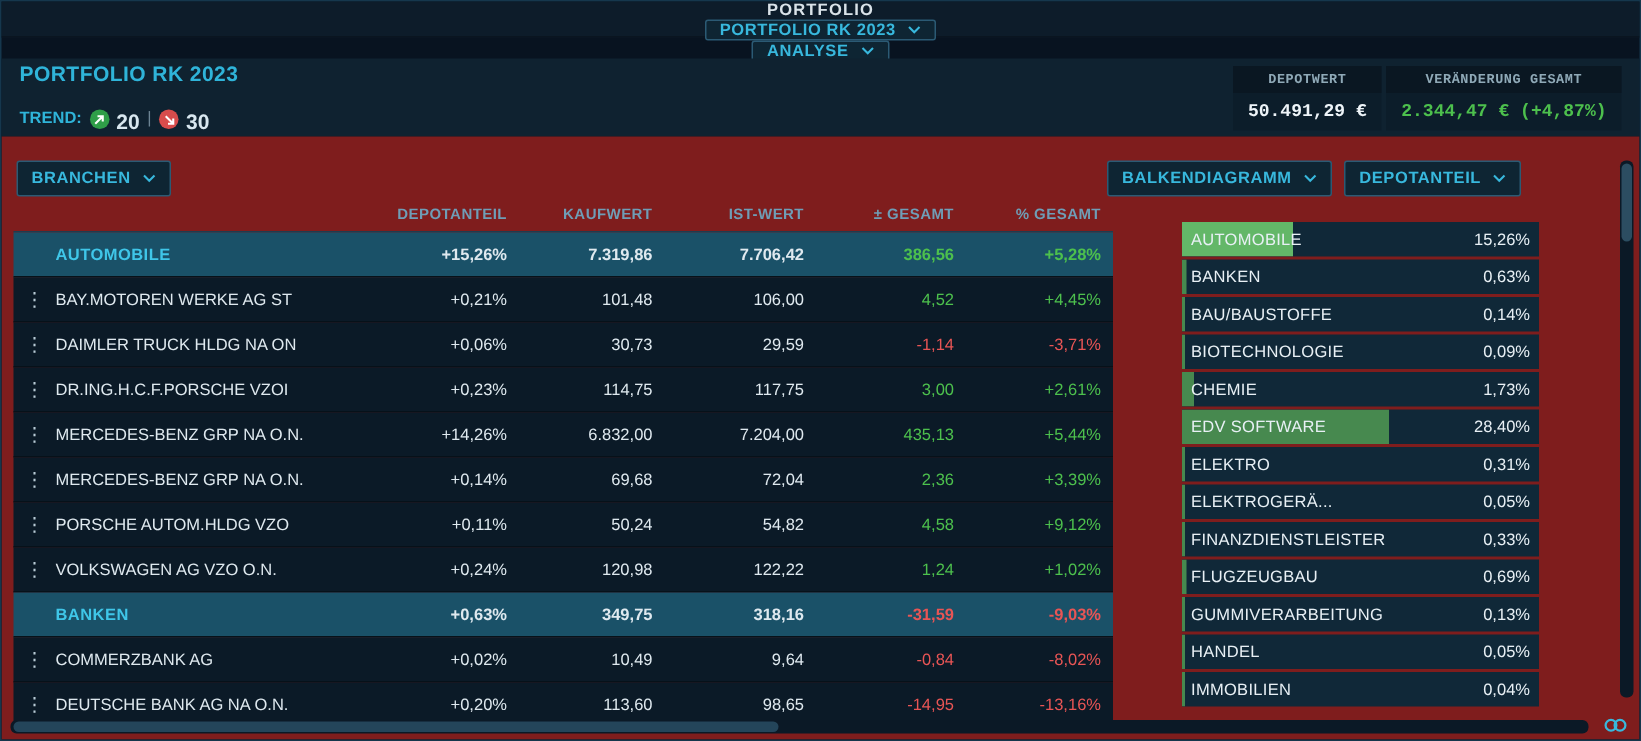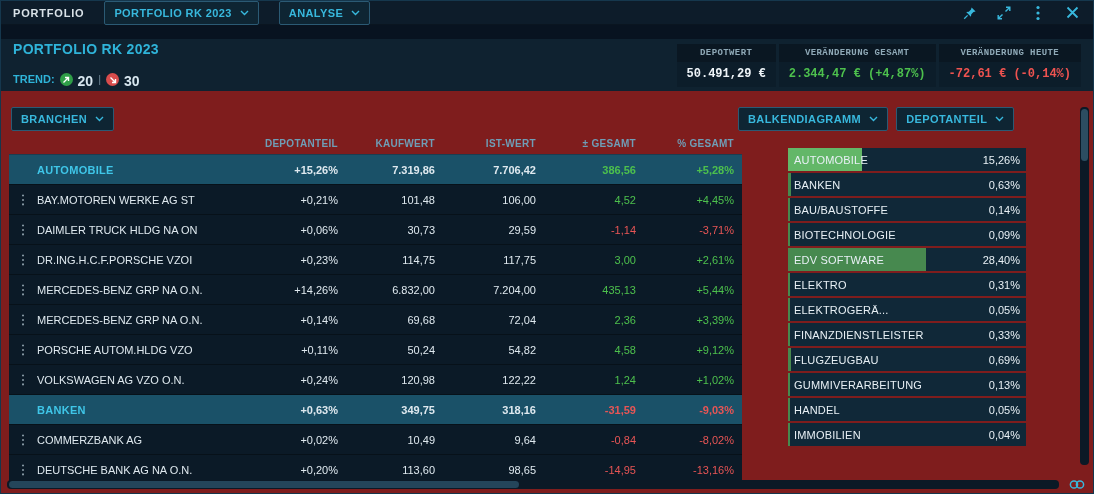--- a/index.html
+++ b/index.html
@@ -1,21 +1,21 @@
 <!DOCTYPE html>
 <html><head>
 <meta charset="utf-8">
 <style>
   * { margin:0; padding:0; box-sizing:border-box; }
   html,body { background:#04090f; font-family:"Liberation Sans", sans-serif; }
   .window { position:relative; width:1094px; height:494px; background:#081320; overflow:hidden; border:1px solid #15374d; }
 
   
   .topbar { position:absolute; top:0; left:0; right:0; height:24px; background:#0d1c2a;
-            display:flex; align-items:center; padding:0 12px; gap:20px; border-bottom:1px solid #0a1520; }
+            display:flex; align-items:center; padding:0 12px; gap:0; border-bottom:1px solid #0a1520;flex-direction:column; }
   .topbar-label { color:#d9e2e8; font-size:11px; font-weight:700; letter-spacing:.8px; }
   .dd { display:inline-flex; align-items:center; gap:8px; border:1px solid #2b5a74; background:#0e2533;
         color:#38b8dd; font-size:11px; font-weight:700; letter-spacing:.4px; padding:0 9px; height:24px;
         border-radius:2px; cursor:pointer; white-space:nowrap; }
   .topbar-icons { margin-left:auto; display:flex; align-items:center; gap:16px; }
   .icon-btn { width:18px; height:18px; display:flex; align-items:center; justify-content:center;
               color:#38b8dd; cursor:pointer; }
 
   
   .headerband { position:absolute; top:38px; left:0; right:0; height:52px; background:#0f2230;
@@ -142,24 +142,20 @@
     </div>
     <div class="stats">
       <div class="stat">
         <div class="stat-label">DEPOTWERT</div>
         <div class="stat-value">50.491,29 €</div>
       </div>
       <div class="stat">
         <div class="stat-label">VERÄNDERUNG GESAMT</div>
         <div class="stat-value pos">2.344,47 € (+4,87%)</div>
       </div>
-      <div class="stat">
-        <div class="stat-label">VERÄNDERUNG HEUTE</div>
-        <div class="stat-value neg">-72,61 € (-0,14%)</div>
-      </div>
     </div>
   </div>
 
   <div class="main">
 
     <span class="dd branchen-dd">
       <span>BRANCHEN</span>
       <svg width="9" height="6" viewBox="0 0 9 6">
           <path d="M1 1l3.5 3.5L8 1" stroke="#38b8dd" stroke-width="1.4" fill="none"></path>
         </svg>
@@ -321,20 +317,25 @@
     <div class="clabel">BAU/BAUSTOFFE</div>
     <div class="cvalue">0,14%</div>
   </div>
 
   <div class="crow">
     <div class="bar" style="width: 2px;"></div>
     <div class="clabel">BIOTECHNOLOGIE</div>
     <div class="cvalue">0,09%</div>
   </div>
 
+  <div class="crow">
+    <div class="bar" style="width: 8.40634px;"></div>
+    <div class="clabel">CHEMIE</div>
+    <div class="cvalue">1,73%</div>
+  </div>
 
   <div class="crow">
     <div class="bar" style="width: 138px;"></div>
     <div class="clabel">EDV SOFTWARE</div>
     <div class="cvalue">28,40%</div>
   </div>
 
   <div class="crow">
     <div class="bar" style="width: 2px;"></div>
     <div class="clabel">ELEKTRO</div>

